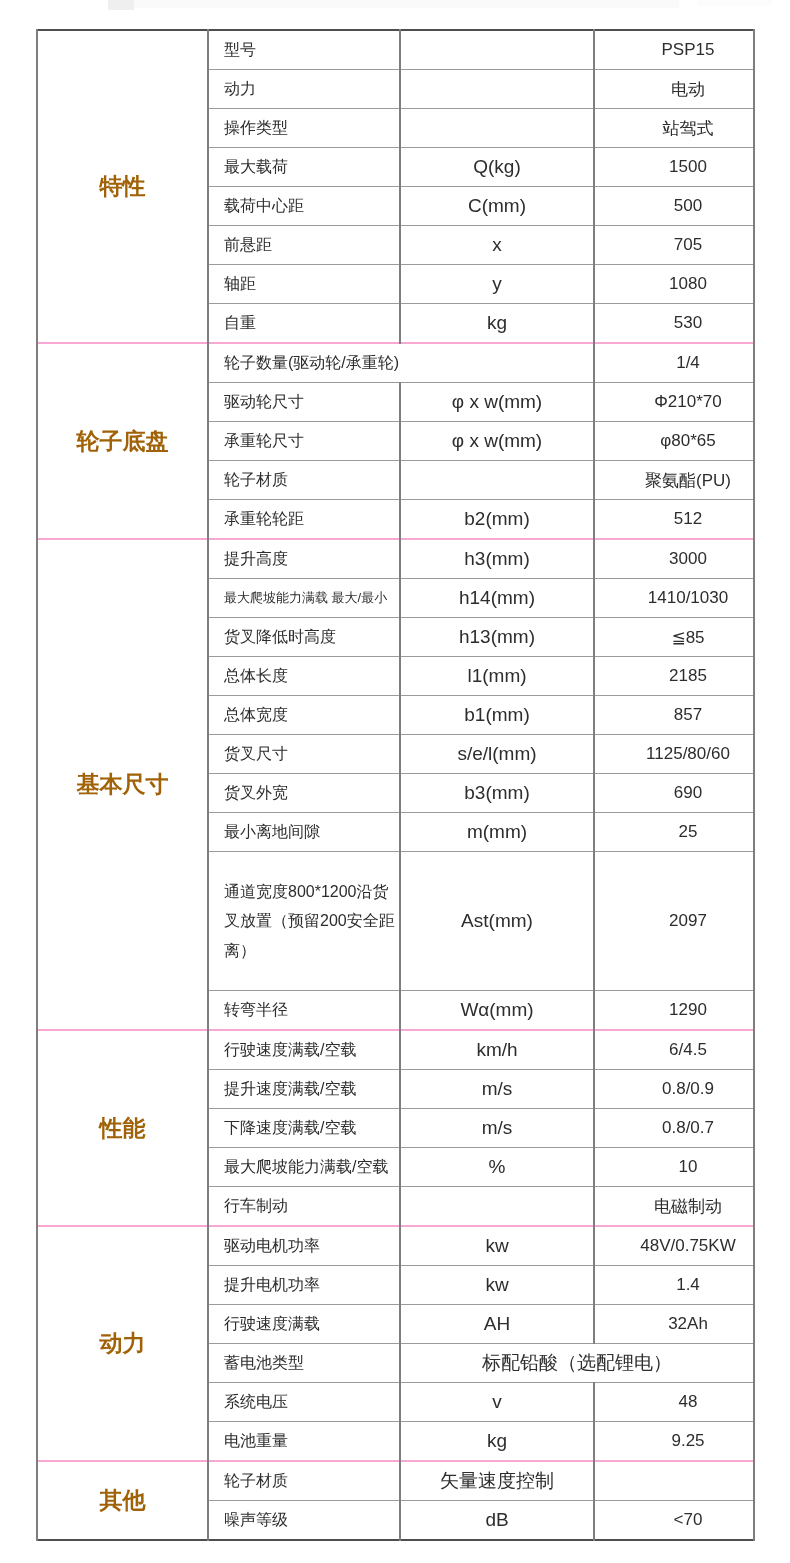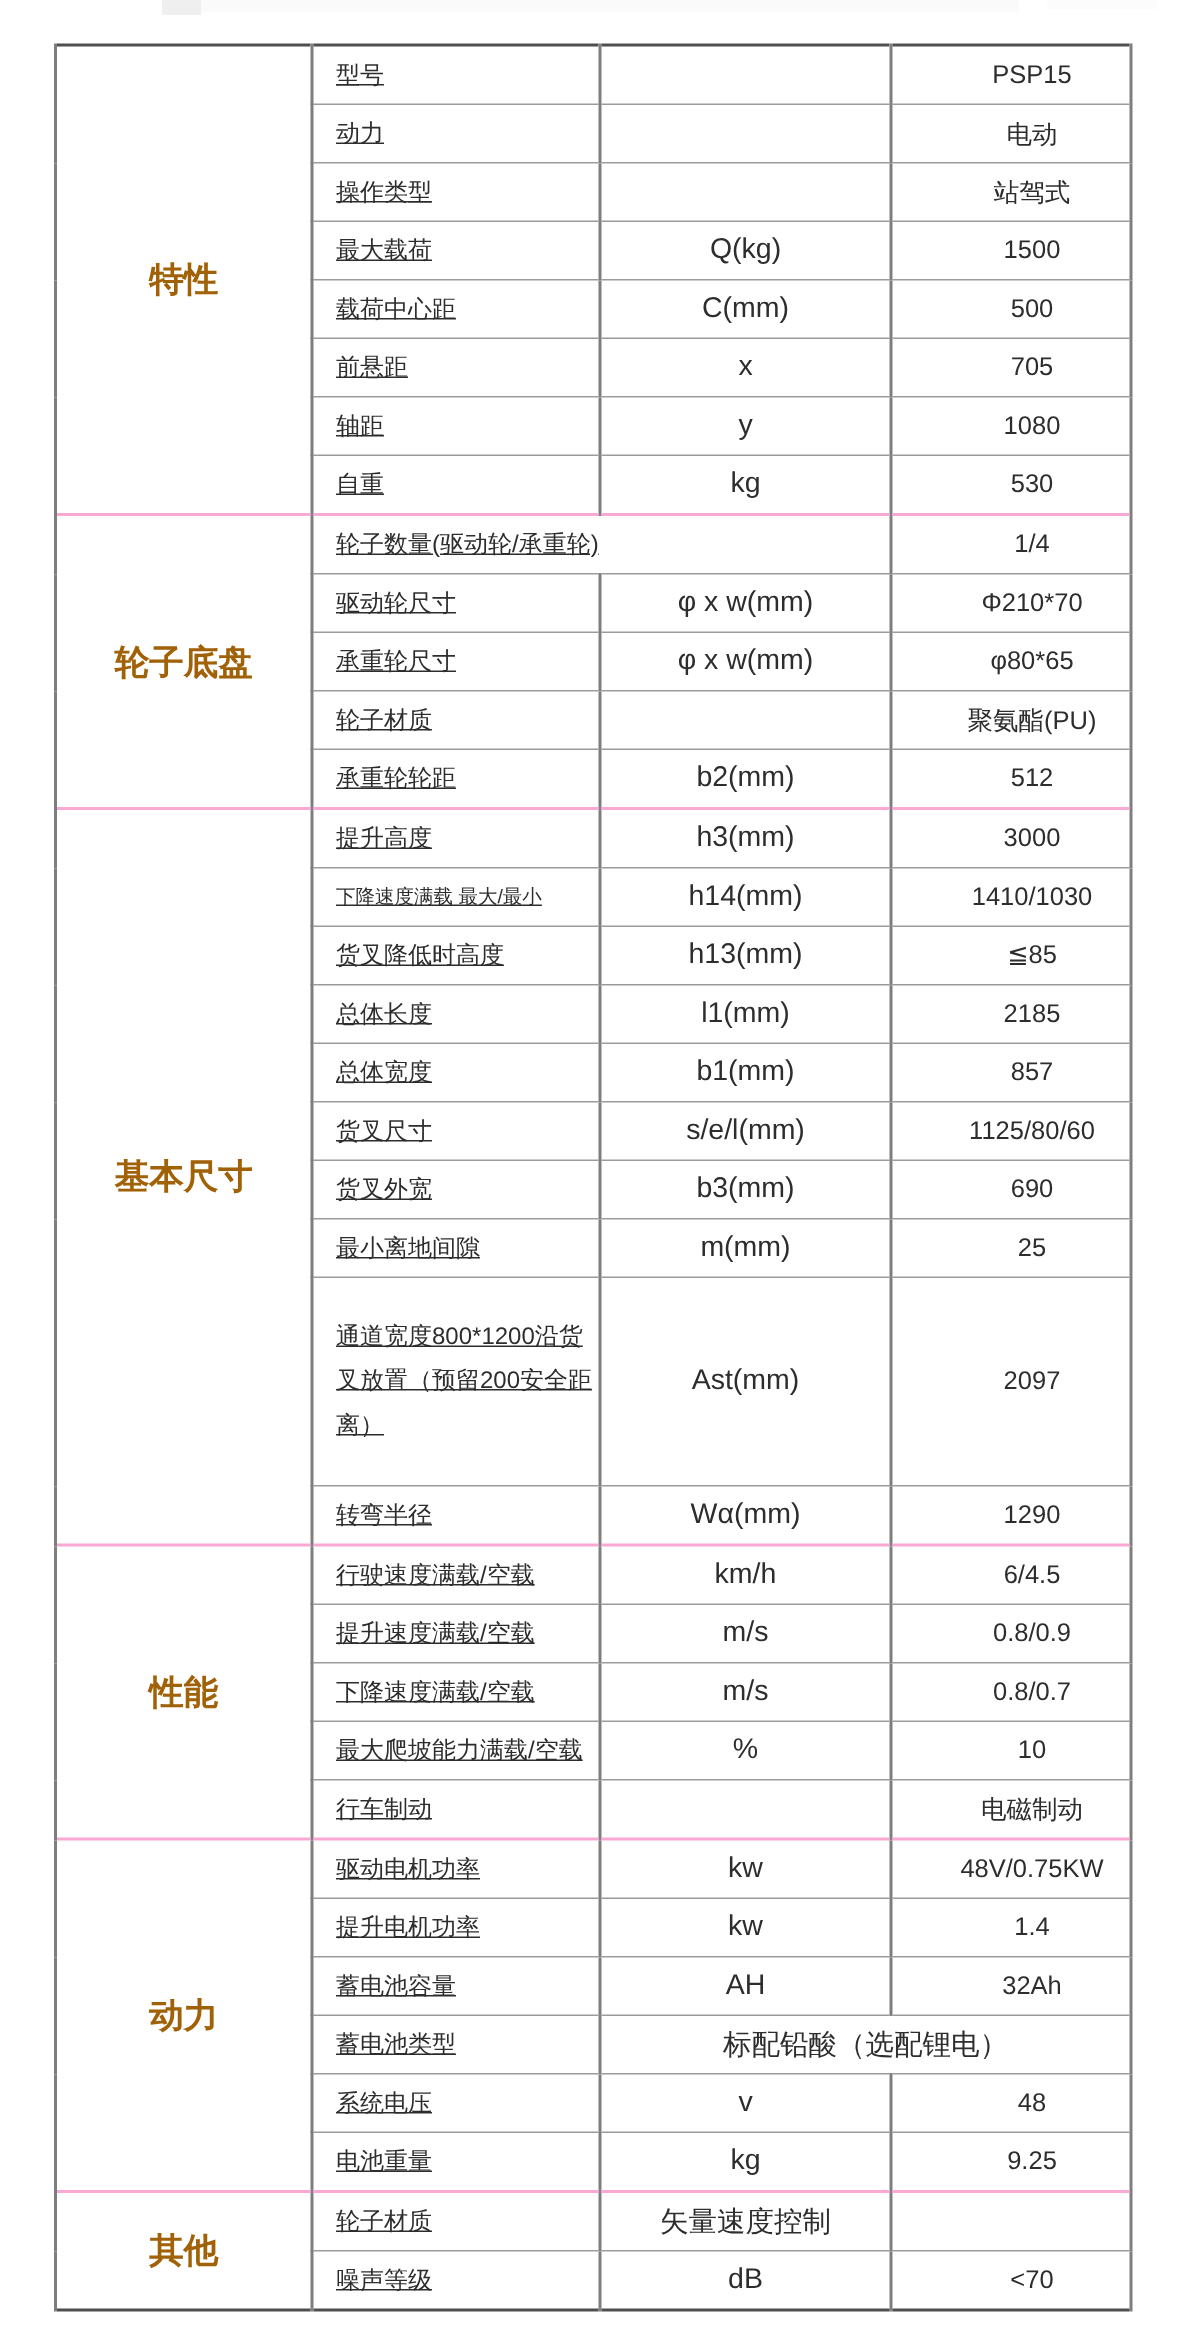--- a/index.html
+++ b/index.html
@@ -19,21 +19,21 @@
   table.spec td{
     border-top:1px solid #9b9b9b;border-bottom:1px solid #9b9b9b;
     border-left:2px solid #7e7e7e;border-right:2px solid #7e7e7e;
     height:38px;vertical-align:middle;overflow:hidden;
     word-break:break-all;
   }
   tr.section-start td{border-top:2px solid #f9a8d4;}
   td.c-cat{
     font-size:23px;font-weight:600;text-align:center;color:#a16207;
   }
-  td.c-label{font-size:16px;text-align:left;padding:0 4px 0 15px;text-decoration:underline;}
+  td.c-label{font-size:16px;text-align:left;padding:0 4px 0 15px;}
   td.c-label.small{font-size:13px;}
   td.c-sym{font-size:19px;text-align:center;padding:0 4px;}
   td.c-val{font-size:17px;text-align:center;padding:0 6px 0 34px;}
   tr.row-tall{height:139px;}
   tr.row-tall td.c-label{line-height:1.85;}
 </style>
 </head>
 <body>
 
 <div class="page">
@@ -115,21 +115,21 @@
           <td class="c-sym">b2(mm)</td>
           <td class="c-val">512</td>
         </tr>
         <tr class="section-start">
           <td class="c-cat" rowspan="10">基本尺寸</td>
           <td class="c-label">提升高度</td>
           <td class="c-sym">h3(mm)</td>
           <td class="c-val">3000</td>
         </tr>
         <tr>
-          <td class="c-label small">下降速度满载  最大/最小</td>
+          <td class="c-label small">最大爬坡能力满载  最大/最小</td>
           <td class="c-sym">h14(mm)</td>
           <td class="c-val">1410/1030</td>
         </tr>
         <tr>
           <td class="c-label">货叉降低时高度</td>
           <td class="c-sym">h13(mm)</td>
           <td class="c-val">≦85</td>
         </tr>
         <tr>
           <td class="c-label">总体长度</td>
@@ -197,21 +197,21 @@
           <td class="c-label">驱动电机功率</td>
           <td class="c-sym">kw</td>
           <td class="c-val">48V/0.75KW</td>
         </tr>
         <tr>
           <td class="c-label">提升电机功率</td>
           <td class="c-sym">kw</td>
           <td class="c-val">1.4</td>
         </tr>
         <tr>
-          <td class="c-label">蓄电池容量</td>
+          <td class="c-label">行驶速度满载</td>
           <td class="c-sym">AH</td>
           <td class="c-val">32Ah</td>
         </tr>
         <tr>
           <td class="c-label">蓄电池类型</td>
           <td class="c-sym" colspan="2">标配铅酸（选配锂电）</td>
         </tr>
         <tr>
           <td class="c-label">系统电压</td>
           <td class="c-sym">v</td>

